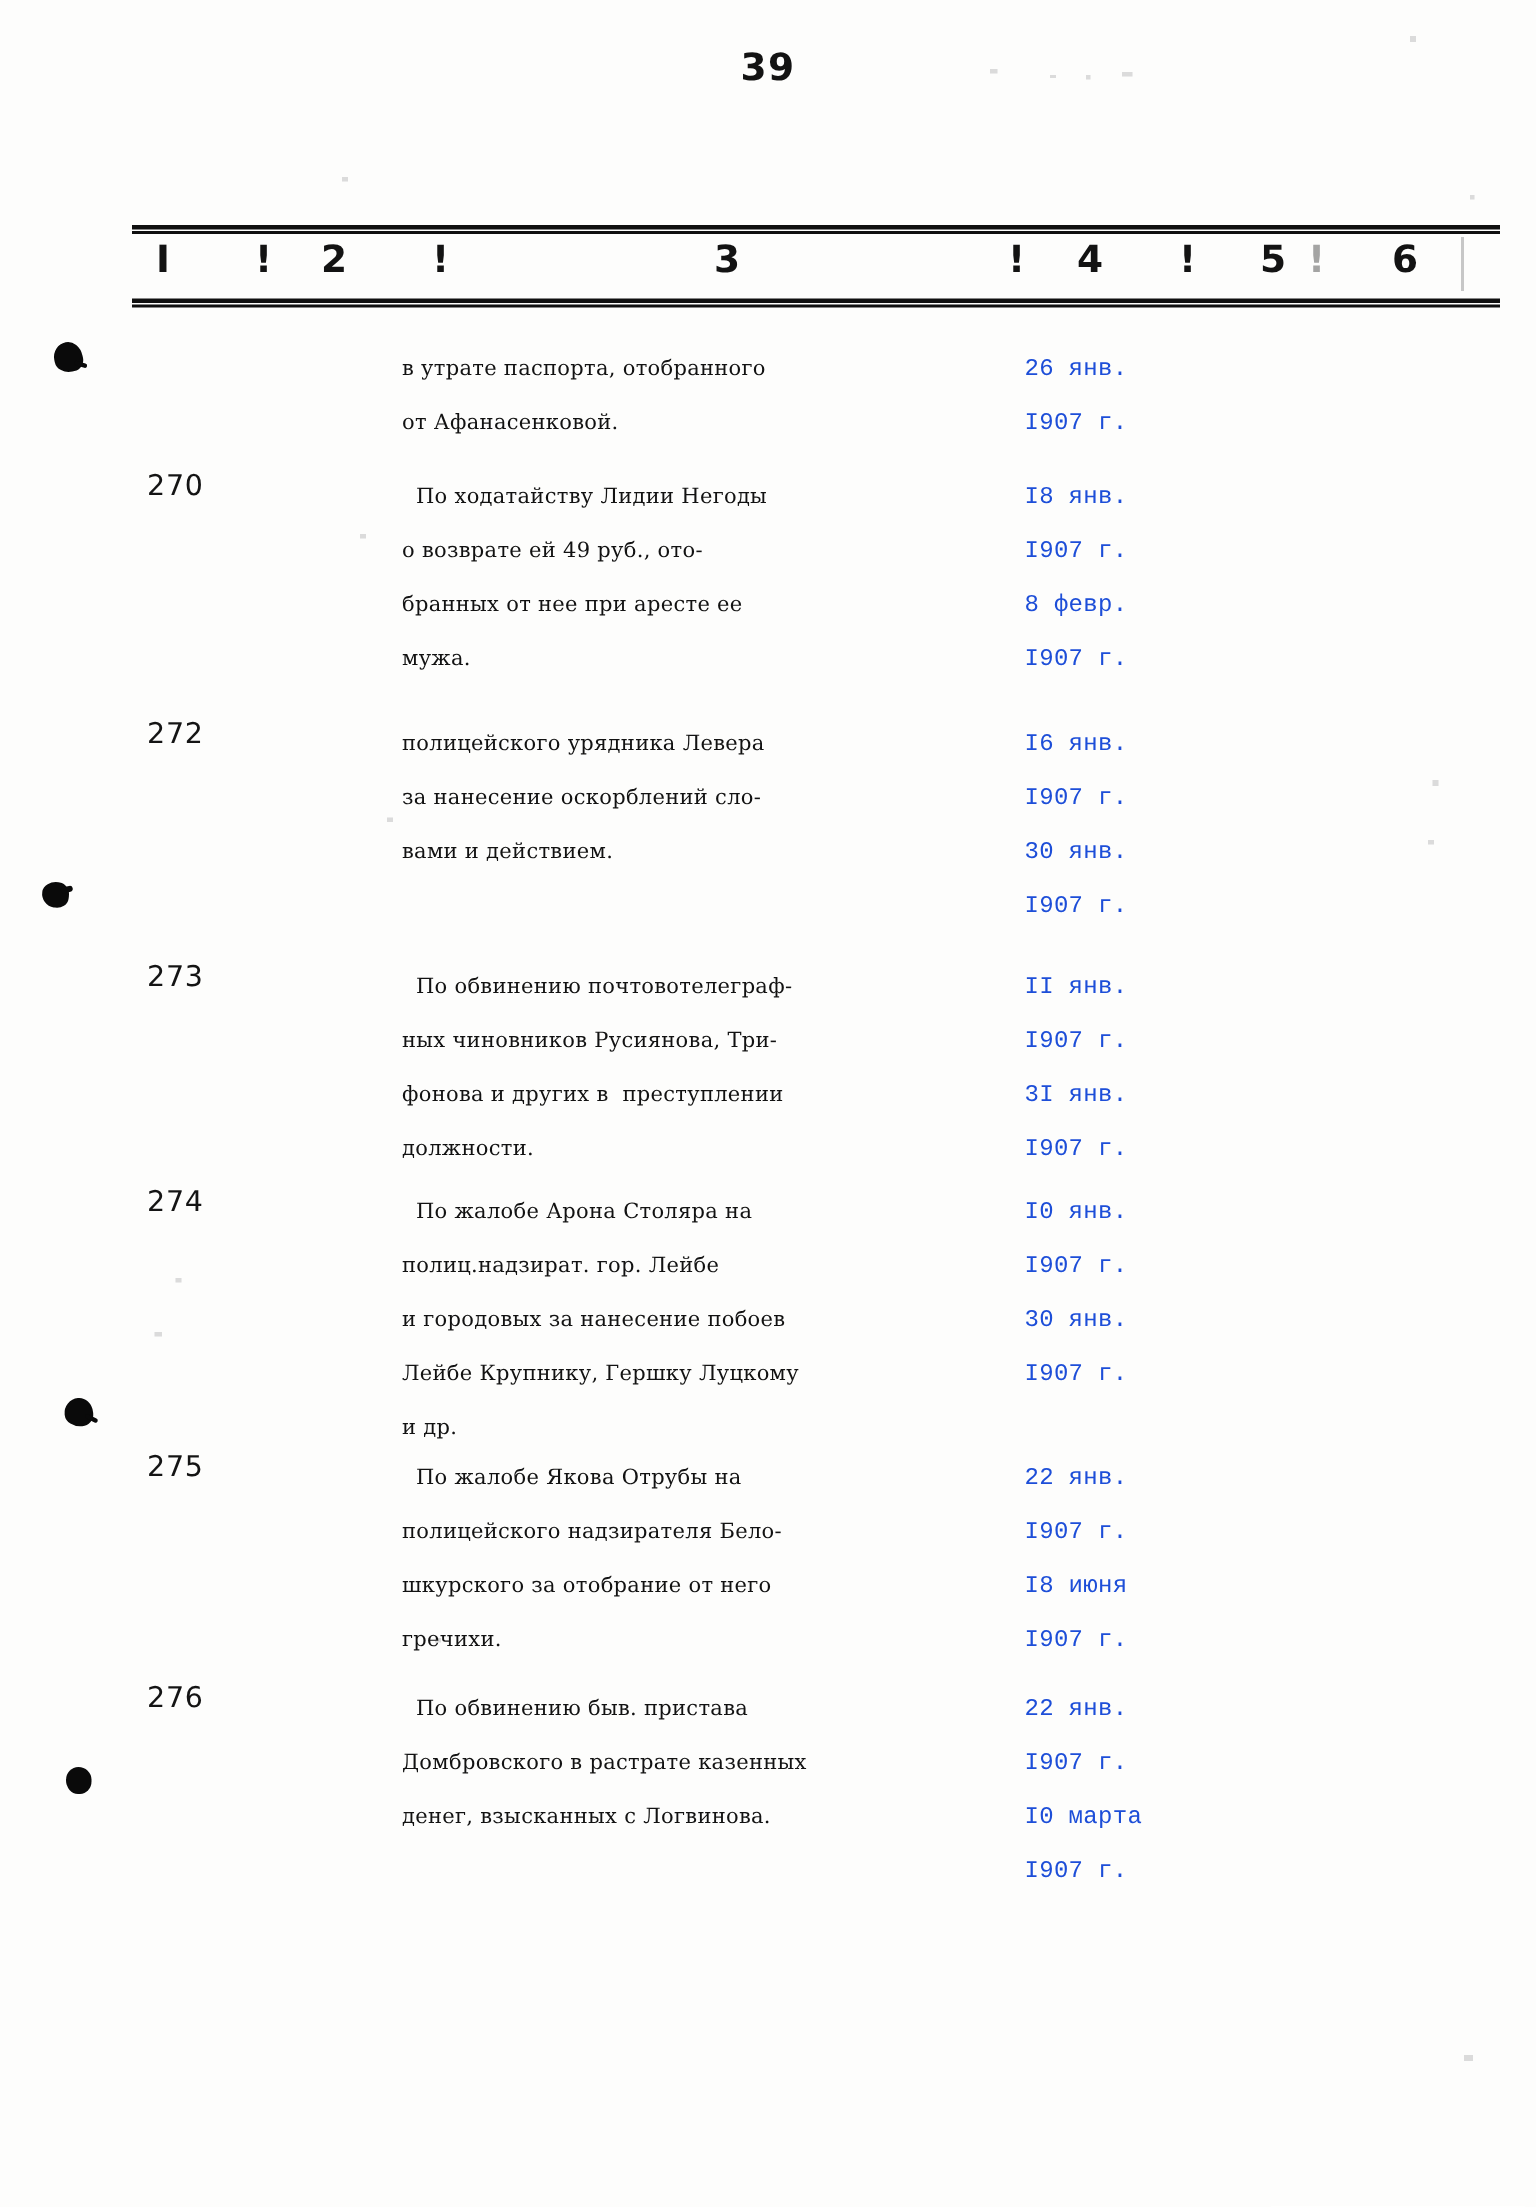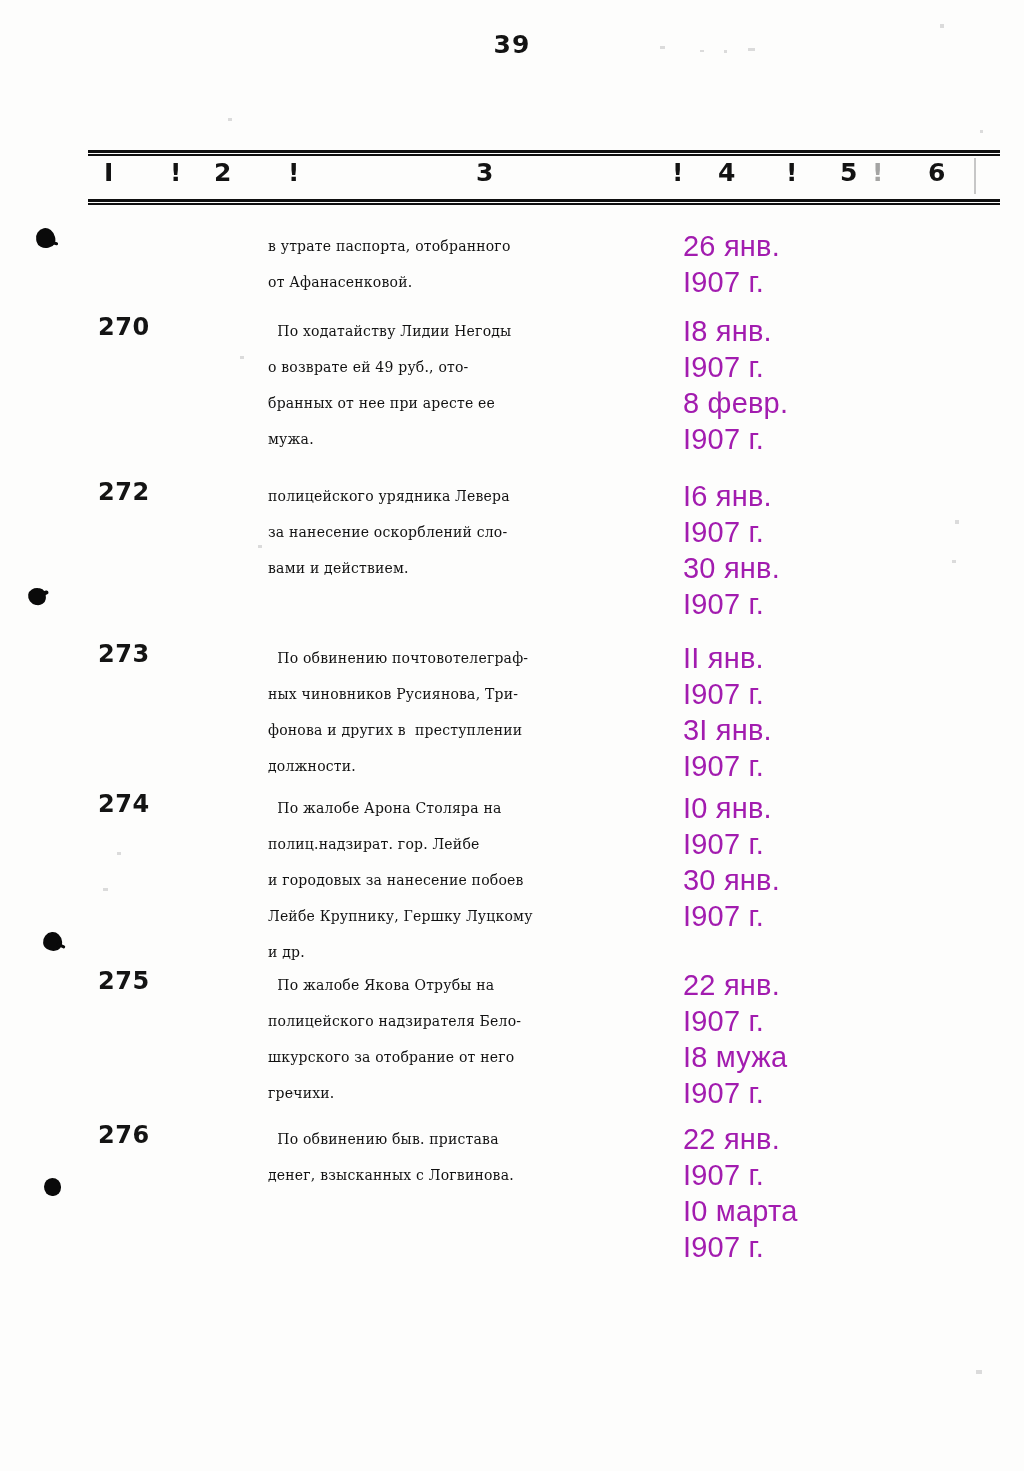--- a/index.html
+++ b/index.html
@@ -97,22 +97,22 @@
     left: 0;
     width: 1024px;
   }
   .entry-num {
     position: absolute;
     left: 98px;
     top: 0px;
     width: 120px;
     text-align: left;
     font-family: "DejaVu Sans", "Liberation Sans", sans-serif;
-    font-size: 24px;
-    font-weight: 700;
+    font-size: 19px;
+    font-weight: 400;
     letter-spacing: 0.5px;
     color: #141414;
   }
   .entry-body {
     position: absolute;
     left: 268px;
     top: 0px;
     width: 420px;
   }
   .entry-dates {
@@ -123,25 +123,25 @@
   }
   .tline {
     font-family: "DejaVu Serif", "Liberation Serif", serif;
     font-size: 14px;
     line-height: 36px;
     white-space: pre;
     color: #121212;
     letter-spacing: 0.2px;
   }
   .dline {
-    font-family: Liberation Sans, sans-serif;
-    font-size: 29px;
+    font-family: Liberation Mono, monospace;
+    font-size: 16px;
     line-height: 36px;
     white-space: pre;
-    color: #a21caf;
+    color: #1d4ed8;
     letter-spacing: 0.2px;
   }
 
   
   .entry-body.w1 { width: 440px; }
 
   
   .blot {
     position: absolute;
     background: #0a0a0a;
@@ -316,28 +316,29 @@
         <div class="entry-num">275</div>
         <div class="entry-body w1">
           <div class="tline">  По жалобе Якова Отрубы на</div>
           <div class="tline">полицейского надзирателя Бело-</div>
           <div class="tline">шкурского за отобрание от него</div>
           <div class="tline">гречихи.</div>
         </div>
         <div class="entry-dates">
           <div class="dline">22 янв.</div>
           <div class="dline">I907 г.</div>
-          <div class="dline">I8 мужа</div>
+          <div class="dline">I8 июня</div>
           <div class="dline">I907 г.</div>
         </div>
       </div>
       <div class="entry" style="top: 1121px;">
         <div class="entry-num">276</div>
         <div class="entry-body w1">
           <div class="tline">  По обвинению быв. пристава</div>
+          <div class="tline">Домбровского в растрате казенных</div>
           <div class="tline">денег, взысканных с Логвинова.</div>
           <div class="tline"></div>
         </div>
         <div class="entry-dates">
           <div class="dline">22 янв.</div>
           <div class="dline">I907 г.</div>
           <div class="dline">I0 марта</div>
           <div class="dline">I907 г.</div>
         </div>
       </div>

